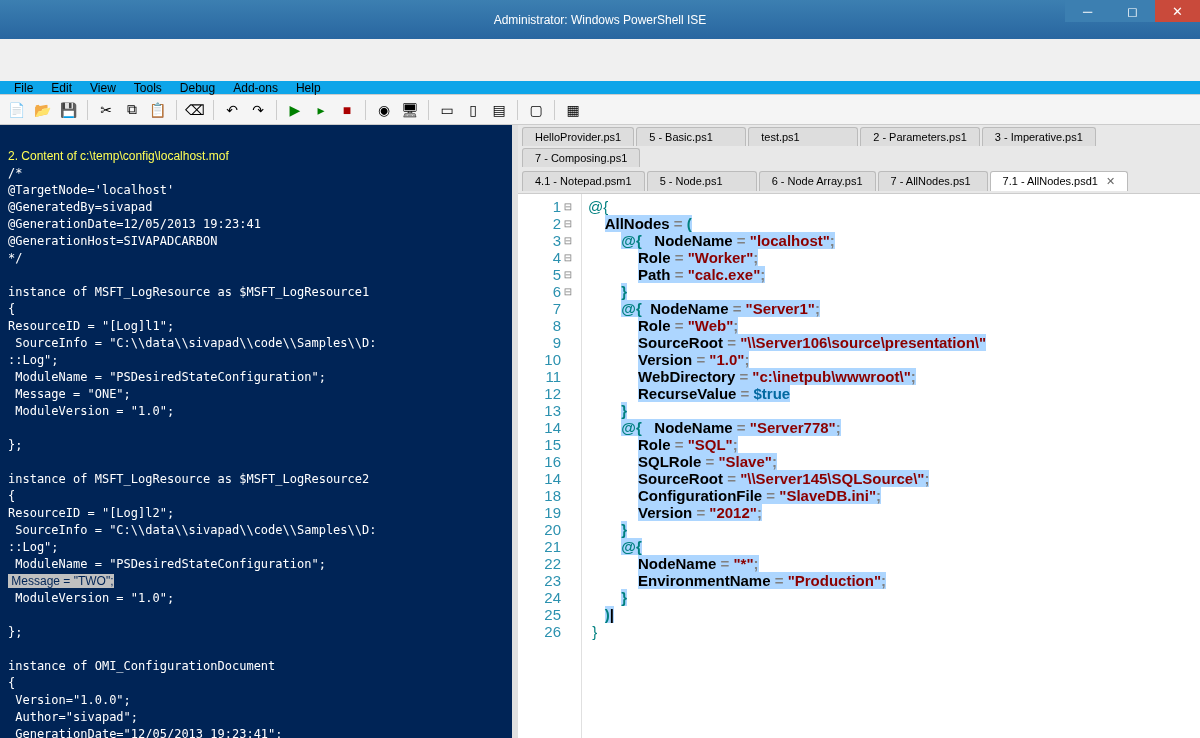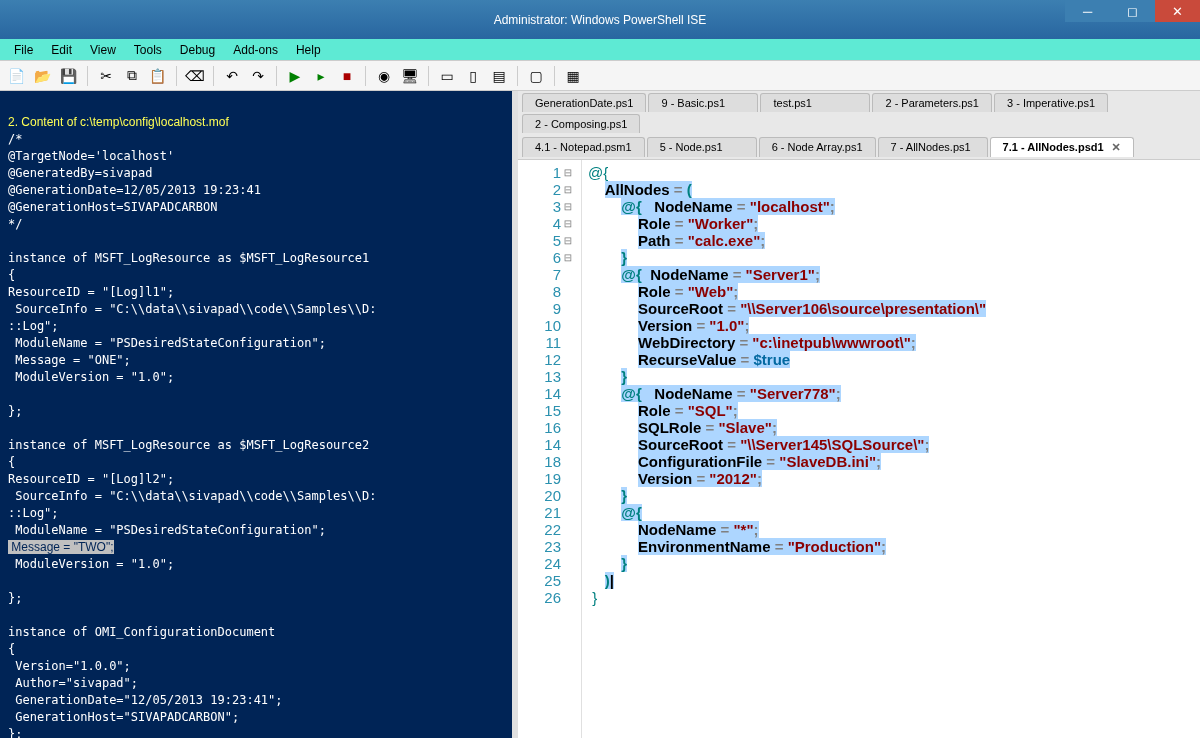--- a/index.html
+++ b/index.html
@@ -2,34 +2,34 @@
 <html><head>
 <meta charset="utf-8">
 <style>
 * { margin:0; padding:0; box-sizing:border-box; font-family:"Segoe UI",Tahoma,sans-serif; }
 body { width:1200px; height:738px; overflow:hidden; background:#f0f0f0; display:flex; flex-direction:column; }
 .titlebar { height:39px; background:linear-gradient(#3c7fb1,#2866a0); display:flex; align-items:center; justify-content:center; position:relative; font-size:12px; color:#fff; }
 .win-controls { position:absolute; right:0; top:0; height:22px; display:flex; }
 .win-btn { width:45px; display:flex; align-items:center; justify-content:center; font-size:13px; color:#fff; }
 .win-btn.close { background:#c94a3b; }
 .win-btn.minmax { background:#3c7fb1; }
-.menubar { height:22px; background:#5eead4; display:flex; align-items:center; padding:0 6px; font-size:12px; gap:2px; border-bottom:1px solid #ccc; }
+.menubar { height:14px; background:#0ea5e9; display:flex; align-items:center; padding:0 6px; font-size:12px; gap:2px; border-bottom:1px solid #ccc;margin-top:42px; }
 .menu-item { padding:2px 8px; cursor:default; }
 .toolbar { height:30px; background:#f5f5f5; display:flex; align-items:center; padding:0 6px; gap:4px; border-bottom:1px solid #ccc; }
 .tool-btn { width:22px; height:22px; display:flex; align-items:center; justify-content:center; font-size:14px; cursor:pointer; border:1px solid transparent; border-radius:2px; }
 .tool-sep { width:1px; height:20px; background:#ccc; margin:0 3px; }
 .workspace { flex:1; display:flex; overflow:hidden; }
 .console-pane { width:512px; background:#002456; color:#fff; font-family:Consolas,monospace; font-size:12px; line-height:17px; padding:6px 8px; overflow:hidden; white-space:pre; }
 .c-yellow { color:#ffff55; }
 .c-highlight { background:#c0c0c0; color:#002456; }
 .splitter { width:6px; background:#e0e0e0; cursor:ew-resize; }
 .script-pane { flex:1; display:flex; flex-direction:column; background:#fff; }
 .tab-strip { display:flex; flex-wrap:wrap; background:#e8e8e8; border-bottom:1px solid #ccc; padding:2px 4px 0 4px; gap:2px; font-size:11px; }
 .tab { padding:3px 12px; background:#ddd; border:1px solid #bbb; border-bottom:none; border-radius:3px 3px 0 0; cursor:pointer; min-width:110px; text-align:left; white-space:nowrap; }
-.tab.active { background:#fff; font-weight:bold; position:relative; }
+.tab.active { background:#fff; font-weight:normal; position:relative; }
 .tab-close { float:right; margin-left:8px; color:#666; }
 .editor { flex:1; display:flex; overflow:hidden; font-family:Consolas,monospace; font-size:15px; line-height:17px; }
 .gutter { width:64px; background:#fff; color:#2b91af; text-align:right; padding:4px 6px 4px 4px; border-right:1px solid #e0e0e0; user-select:none; display:flex; }
 .line-nums { flex:1; }
 .fold-col { width:14px; text-align:center; color:#808080; font-size:10px; }
 .code { flex:1; padding:4px 6px; white-space:pre; position:relative; }
 .sel { background:#add6ff;font-weight:bold; }
 .k-teal { color:#008080; }
 .k-op { color:#808080; }
 .k-str { color:#8b0000; }
@@ -123,26 +123,26 @@
 {
  Version="1.0.0";
  Author="sivapad";
  GenerationDate="12/05/2013 19:23:41";
  GenerationHost="SIVAPADCARBON";
 };
 </div>
   <div class="splitter"></div>
   <div class="script-pane">
     <div class="tab-strip" id="tabstrip">
-        <div class="tab">GenerationDate.ps1</div>
-        <div class="tab">9 - Basic.ps1</div>
+        <div class="tab">HelloProvider.ps1</div>
+        <div class="tab">5 - Basic.ps1</div>
         <div class="tab">test.ps1</div>
         <div class="tab">2 - Parameters.ps1</div>
         <div class="tab">3 - Imperative.ps1</div>
-        <div class="tab">2 - Composing.ps1</div>
+        <div class="tab">7 - Composing.ps1</div>
         <div style="flex-basis: 100%; height: 0px;"></div>
         <div class="tab">4.1 - Notepad.psm1</div>
         <div class="tab">5 - Node.ps1</div>
         <div class="tab">6 - Node Array.ps1</div>
         <div class="tab">7 - AllNodes.ps1</div>
         <div class="tab active">7.1 - AllNodes.psd1<span class="tab-close">✕</span></div>
         <div style="flex-basis: 100%; height: 0px;"></div>
       </div>
     <div class="editor">
       <div class="gutter">

